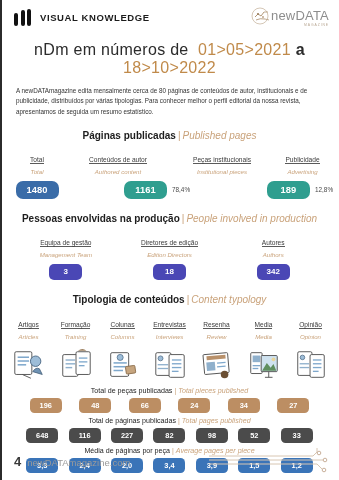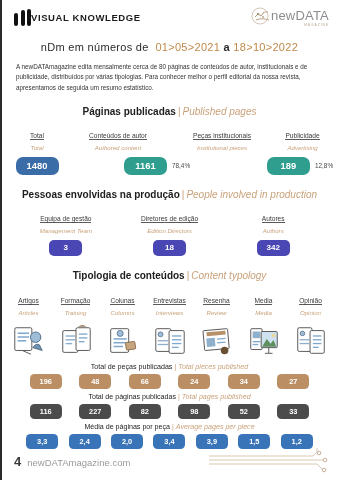--- a/index.html
+++ b/index.html
@@ -7,35 +7,35 @@
     width:339px;height:480px;overflow:hidden;background:#ffffff;
     font-family:"Liberation Sans","DejaVu Sans",sans-serif;
     color:#2a2a2a;position:relative;
   }
   .page{position:relative;width:339px;height:480px;box-sizing:border-box;}
   .left-rule{position:absolute;left:0;top:0;width:1.5px;height:480px;background:#2b2b2b;}
 
   
   .topbar{display:flex;align-items:center;justify-content:space-between;
           padding:7px 10px 0 14px;height:28px;box-sizing:border-box;}
-  .brandleft{display:flex;align-items:center;}
+  .brandleft{display:flex;align-items:center;gap:9px;}
   .bars{display:flex;align-items:flex-end;gap:2.5px;height:17px;}
   .bars i{display:block;width:4px;background:#111;border-radius:2px;}
   .bars i:nth-child(1){height:13px;}
   .bars i:nth-child(2){height:16px;}
   .bars i:nth-child(3){height:17px;}
   .vk-text{font-size:9.5px;font-weight:bold;letter-spacing:.6px;color:#1c1c1c;}
   .brandright{display:flex;align-items:center;}
   .nd-name{font-size:13px;color:#8d8d8d;letter-spacing:.2px;line-height:1;}
   .nd-sub{font-size:3.4px;letter-spacing:.9px;color:#b9a894;text-align:right;
           margin-top:1px;text-transform:uppercase;}
   .nd-logo-wrap{display:flex;flex-direction:column;align-items:flex-end;}
 
   
-  .title{ text-align:center;margin-top:13px;font-size:11px;color:#2b2b2b;
+  .title{ text-align:center;margin-top:13px;font-size:16px;color:#2b2b2b;
           letter-spacing:.3px;font-weight:400;}
   .title .date{color:#c08a4a;}
   .title .conj{color:#2b2b2b;font-weight:bold;}
 
   .intro{margin:9px 16px 0 16px;font-size:6.3px;line-height:1.65;color:#333;
          text-align:left;}
 
   
   .sec-head{text-align:center;margin-top:13px;font-size:10px;}
   .sec-head .pt{font-weight:bold;color:#1d1d1d;}
@@ -348,20 +348,23 @@
         </div>
     </div>
   </div>
 
   <div class="datarow">
     <div class="rowhead">
       <span class="pt">Total de páginas publicadas</span><span class="sep">|</span><span class="en">Total pages published</span>
     </div>
     <div class="cells">
       <div class="typ-col">
+          <span class="pill sm" style="background:#4b4b4b">648</span>
+        </div>
+      <div class="typ-col">
           <span class="pill sm" style="background:#4b4b4b">116</span>
         </div>
       <div class="typ-col">
           <span class="pill sm" style="background:#4b4b4b">227</span>
         </div>
       <div class="typ-col">
           <span class="pill sm" style="background:#4b4b4b">82</span>
         </div>
       <div class="typ-col">
           <span class="pill sm" style="background:#4b4b4b">98</span>

